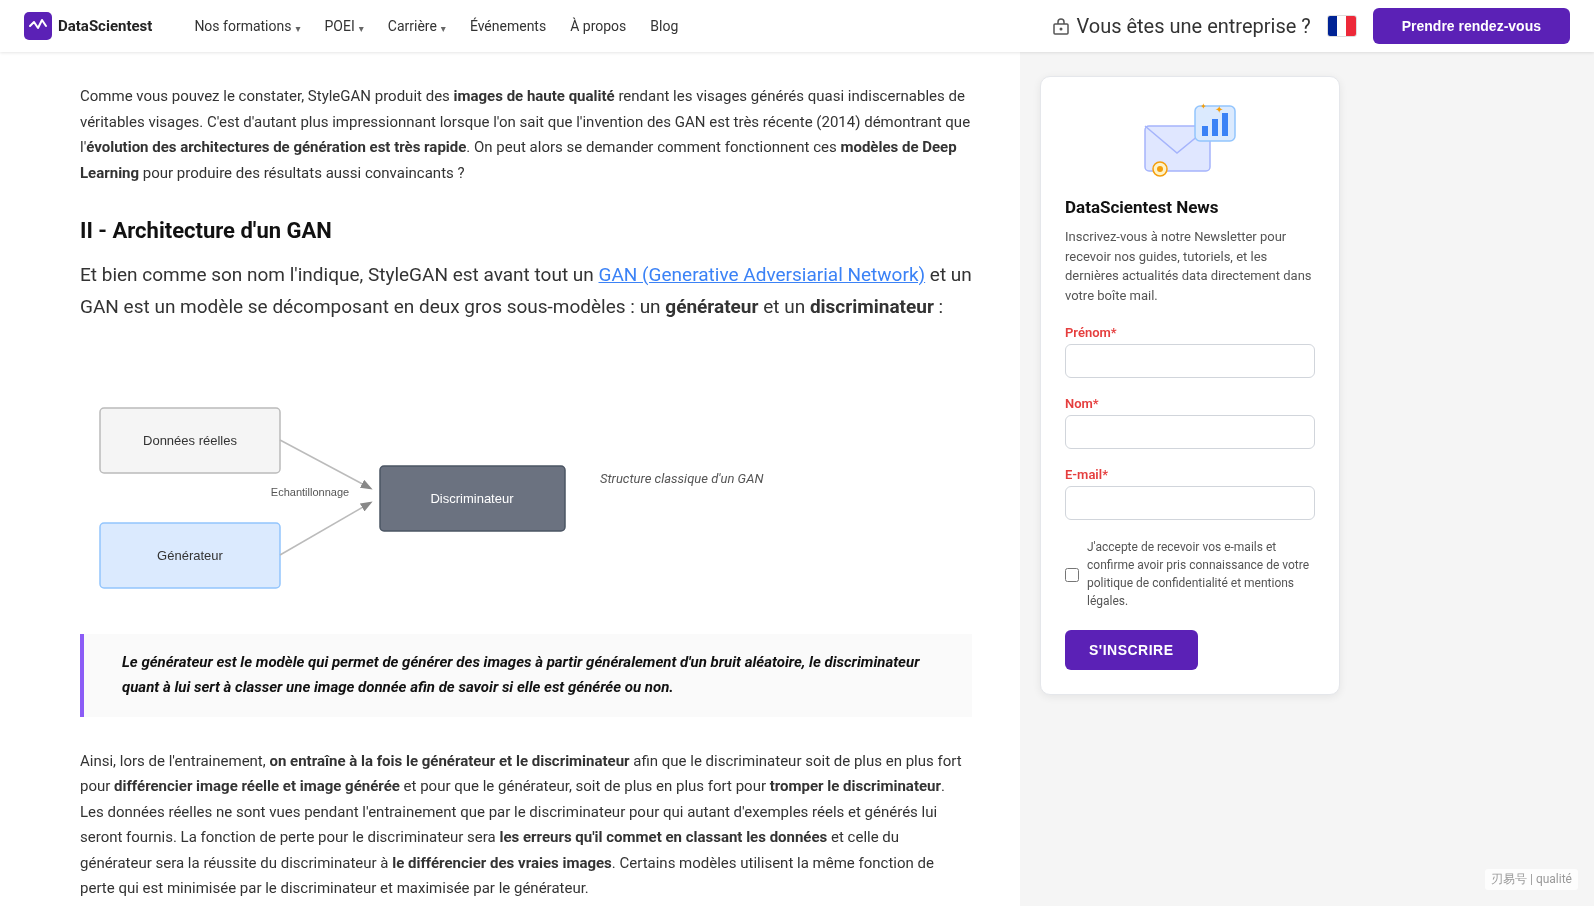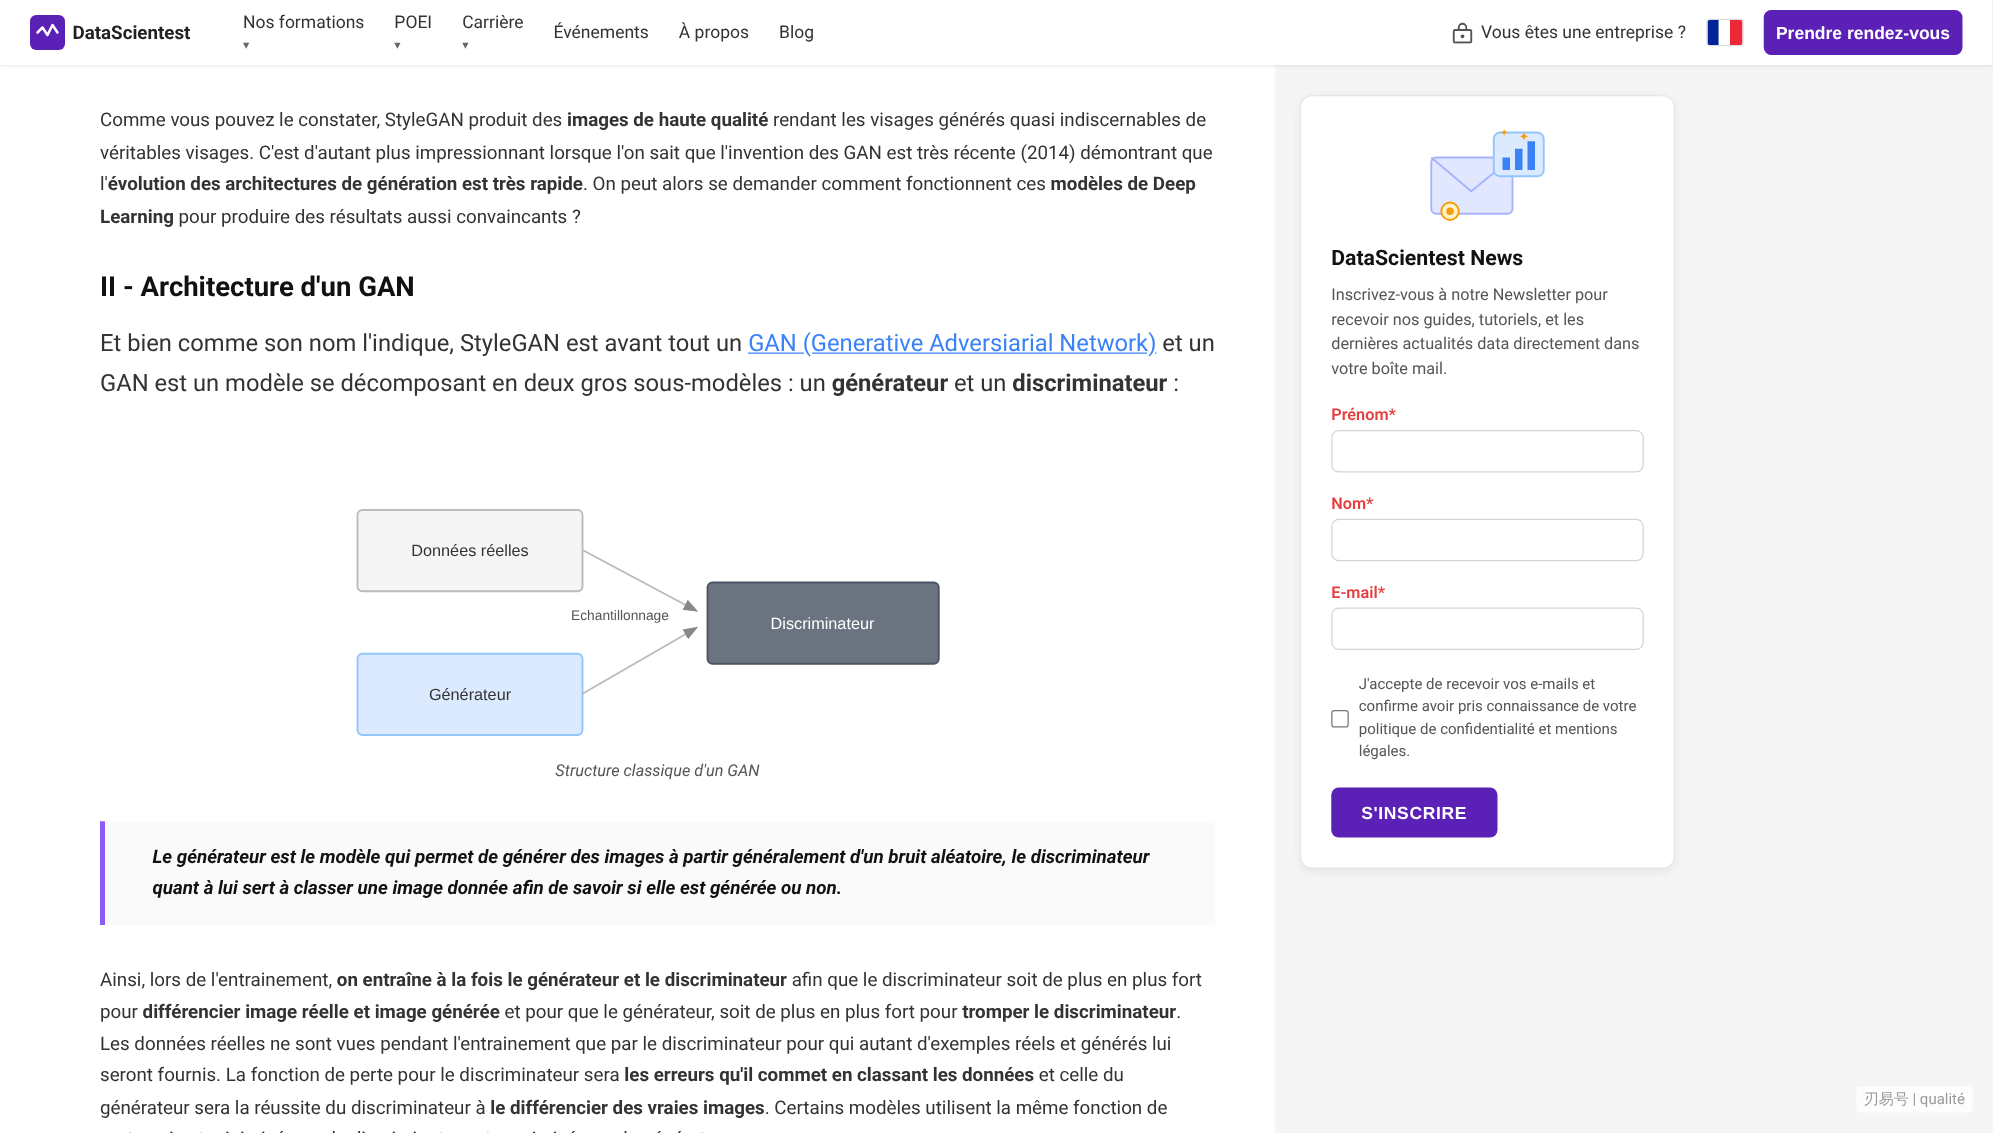--- a/index.html
+++ b/index.html
@@ -38,65 +38,64 @@
       height: 28px;
     }
     .nav-links {
       display: flex;
       align-items: center;
       gap: 4px;
       flex: 1;
     }
     .nav-link {
       display: flex;
-      align-items: flex-start;
+      align-items: flex-end;
       gap: 4px;
       padding: 6px 10px;
       font-size: 14px;
       color: #333;
       cursor: pointer;
       white-space: nowrap;
       border-radius: 4px;
       text-decoration: none;
-      flex-direction: column;
     }
     .nav-chevron {
       font-size: 10px;
       color: #666;
     }
     .nav-right {
       display: flex;
       align-items: center;
       gap: 16px;
     }
     .nav-enterprise {
       display: flex;
       align-items: center;
       gap: 6px;
-      font-size: 14px;
+      font-size: 20px;
       color: #333;
       cursor: pointer;
     }
     .nav-flag {
       width: 30px;
       height: 22px;
       border: 1px solid #ddd;
       border-radius: 3px;
       display: flex;
       overflow: hidden;
       cursor: pointer;
     }
     .flag-blue { background: #002395; flex: 1; }
     .flag-white { background: #fff; flex: 1; }
     .flag-red { background: #ED2939; flex: 1; }
     .nav-cta {
       background: #5b21b6;
       color: #fff;
       border: none;
-      padding: 10px 10px;
+      padding: 10px 29px;
       border-radius: 6px;
       font-size: 14px;
       font-weight: 600;
       cursor: pointer;
       white-space: nowrap;
     }
 
     
     .page-wrapper {
       margin-top: 52px;
@@ -141,21 +140,21 @@
     }
     .section-paragraph strong { font-weight: 700; }
     .section-paragraph a {
       color: #3b82f6;
       text-decoration: underline;
     }
 
     
     .diagram-container {
       display: flex;
-      flex-direction: column;
+      flex-direction: row;
       align-items: center;
       margin: 24px 0 32px 0;
     }
     .diagram-svg-wrap {
       width: 520px;
     }
     .diagram-caption {
       font-size: 13px;
       color: #555;
       font-style: italic;

